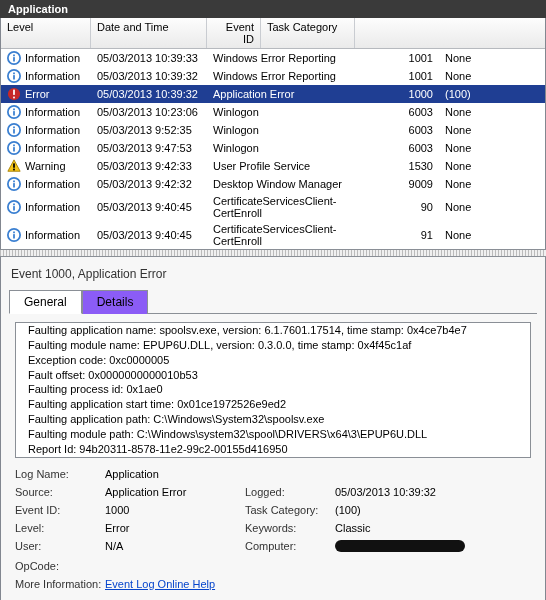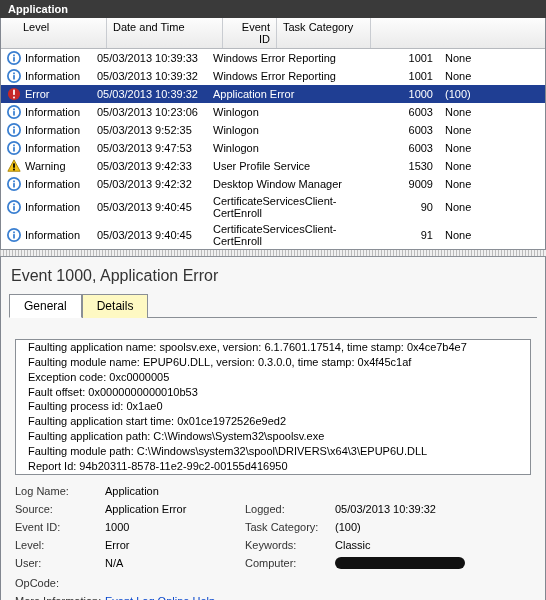--- a/index.html
+++ b/index.html
@@ -1,37 +1,37 @@
 <!DOCTYPE html>
 <html><head>
 <meta charset="utf-8">
 <style>
 * { box-sizing: border-box; margin: 0; padding: 0; font-family: "Segoe UI", Tahoma, sans-serif; font-size: 11px; }
 body { width: 546px; height: 600px; background: #f0f0f0; overflow: hidden; }
 .titlebar { background: #3a3a3a; color: #fff; padding: 3px 8px; font-size: 12px; display: flex; align-items: center; }
 .titlebar .appname { font-weight: bold; margin-right: 14px; }
 .grid { border: 1px solid #828790; border-top: none; background: #fff; }
-.grid-header { display: flex; background: linear-gradient(#fdfdfd,#eaeaea); border-bottom: 1px solid #b6b9be; user-select: none; padding-left: 16px; }
+.grid-header { display: flex; background: linear-gradient(#fdfdfd,#eaeaea); border-bottom: 1px solid #b6b9be; user-select: none; }
 .grid-header .col { border-right: 1px solid #c9ccd1; padding: 3px 6px; color: #000; }
 .col-level { width: 90px; }
 .col-date  { width: 116px; }
 .col-source{ width: 178px; }
 .col-id    { width: 54px; text-align: right; }
 .col-cat   { width: 94px; }
 .grid-body .row { display: flex; align-items: center; padding: 1px 0; }
 .grid-body .row .cell { padding: 1px 6px; }
 .grid-body .row .cell.col-level { display:flex; align-items:center; gap:4px; }
 .row.sel { background:#1f3e93; color:#fff; }
 .icon { width:14px; height:14px; display:inline-flex; align-items:center; justify-content:center; flex:0 0 14px; }
 .icon svg { width:14px; height:14px; }
 .splitter { height:8px; background: repeating-linear-gradient(90deg,#bbb 0 1px,transparent 1px 3px); border-top:1px solid #8a8f96; border-bottom:1px solid #8a8f96; margin: -1px 0 0 0;}
 .detail { border:1px solid #828790; border-top:none; padding:6px 8px 10px 8px; background:#f7f7f7; height:372px; overflow:hidden;}
-.detail-title { font-size:16px; padding:4px 2px 8px 2px; color:#333; }
-.tabs { display:flex; border-bottom:1px solid #8a8f96; margin-bottom:21px; }
-.tab { padding:4px 14px; border:1px solid #8a8f96; border-bottom:none; background:#fef9c3; font-size:12px; position:relative; top:1px; }
+.detail-title { font-size:12px; padding:4px 2px 8px 2px; color:#333; }
+.tabs { display:flex; border-bottom:1px solid #8a8f96; margin-bottom:8px; }
+.tab { padding:4px 14px; border:1px solid #8a8f96; border-bottom:none; background:#8b5cf6; font-size:12px; position:relative; top:1px; }
 .tab.active { background:#fff; border-bottom:1px solid #fff; }
 .msgbox { border:1px solid #8a8f96; padding:0 12px; background:#fff; margin:0 6px 10px 6px; }
 .msgbox p { line-height:1.35; }
 .props { display:grid; grid-template-columns: 90px 140px 90px 160px; row-gap:6px; margin:0 6px; }
 .props .lab { color:#333; }
 .props .val { color:#000; }
 .redact { display:inline-block; width:130px; height:12px; background:#111; border-radius:6px; }
 .link { color:#0645cc; text-decoration:underline; cursor:pointer; }
 </style>
 </head>

